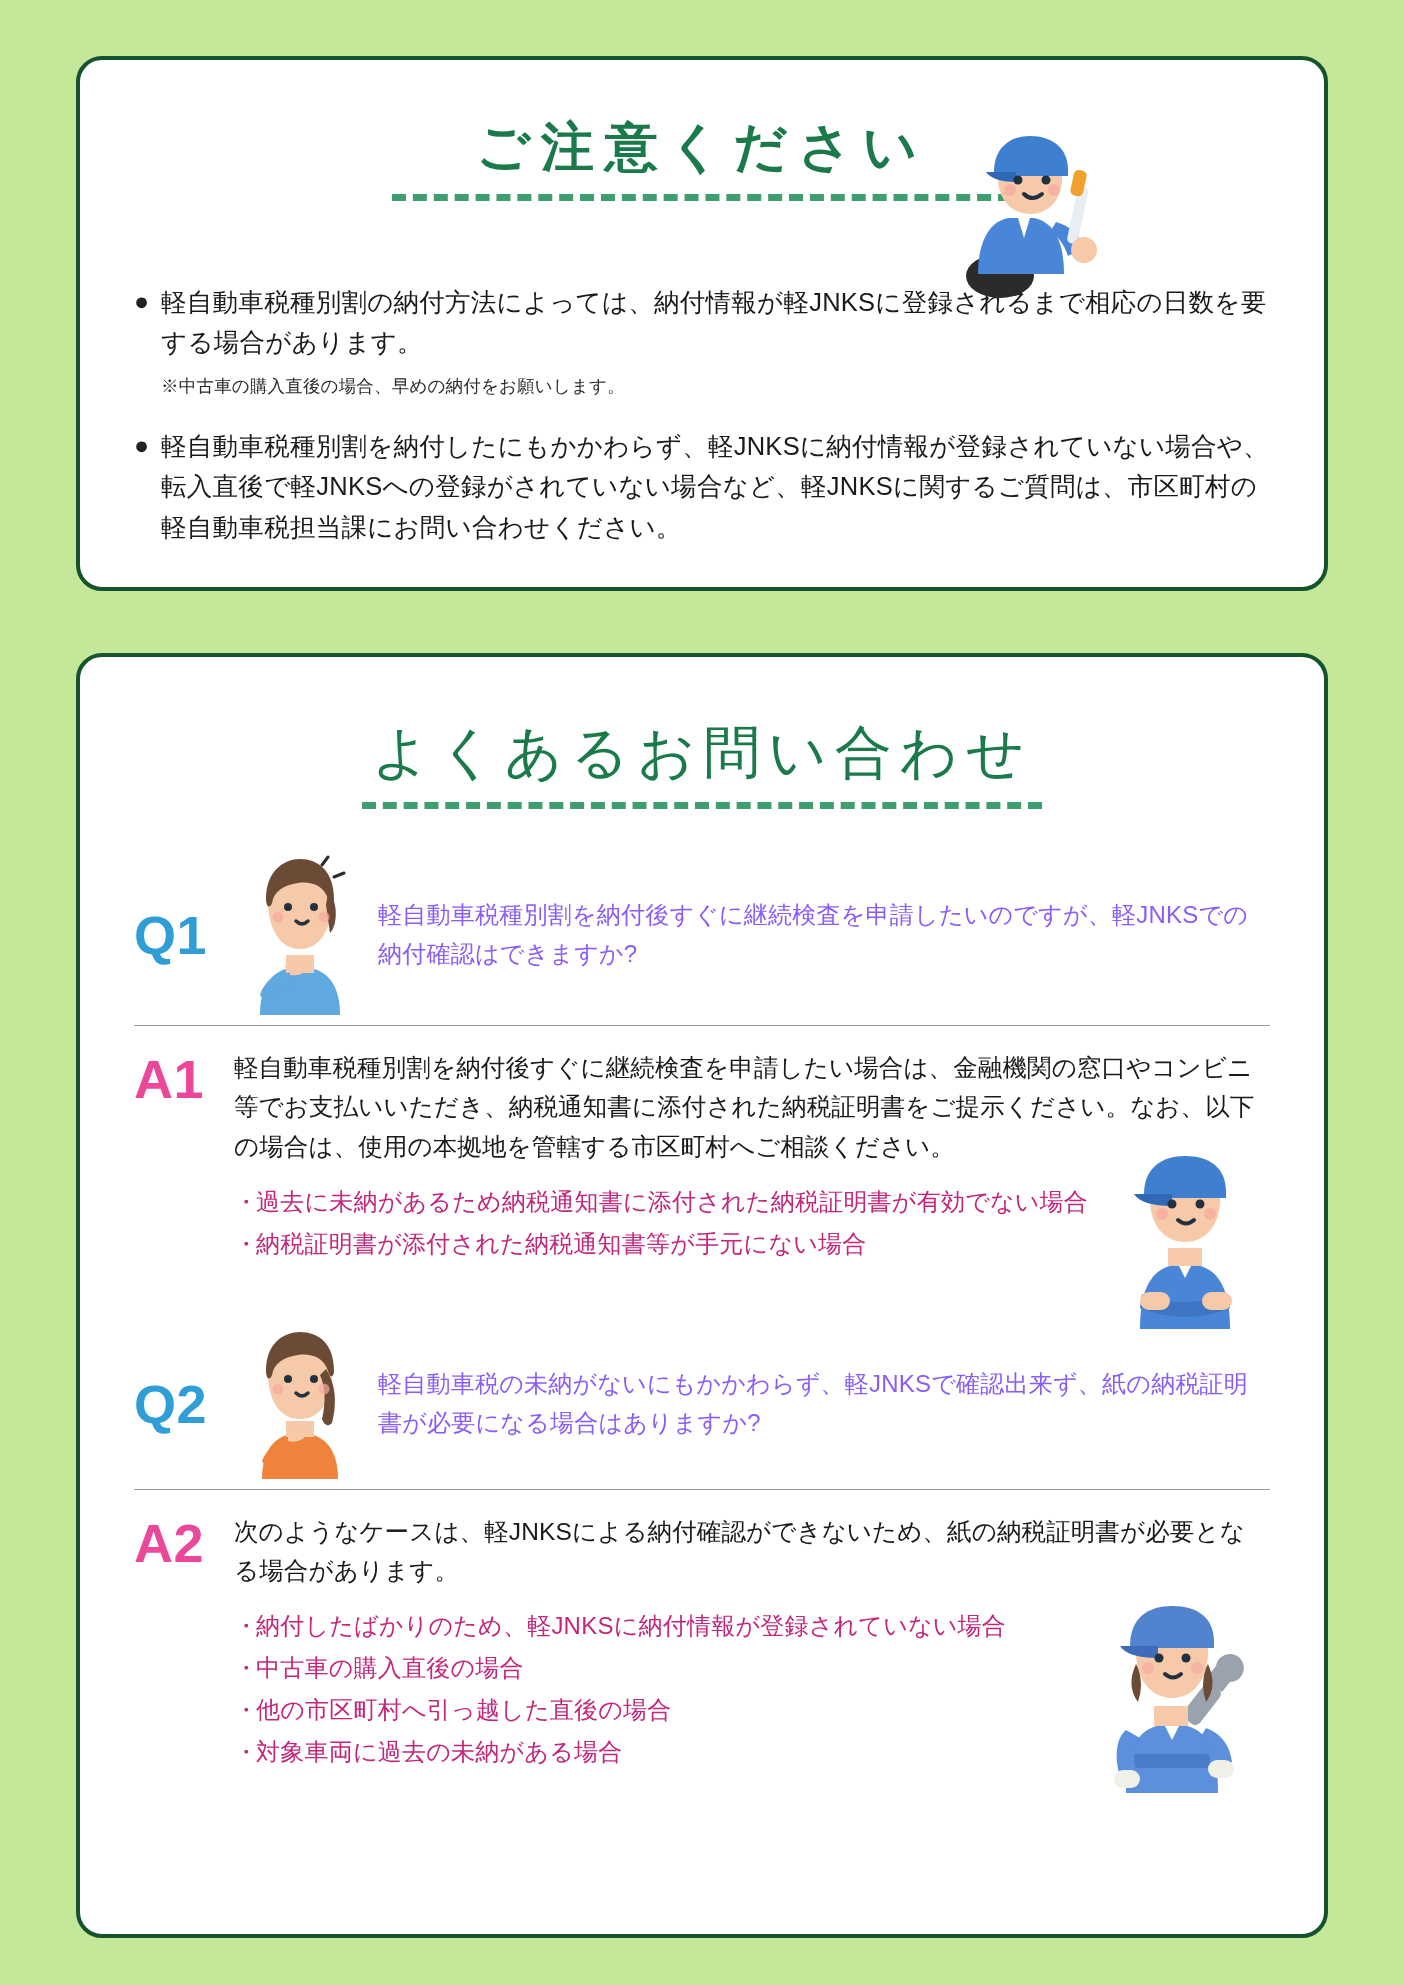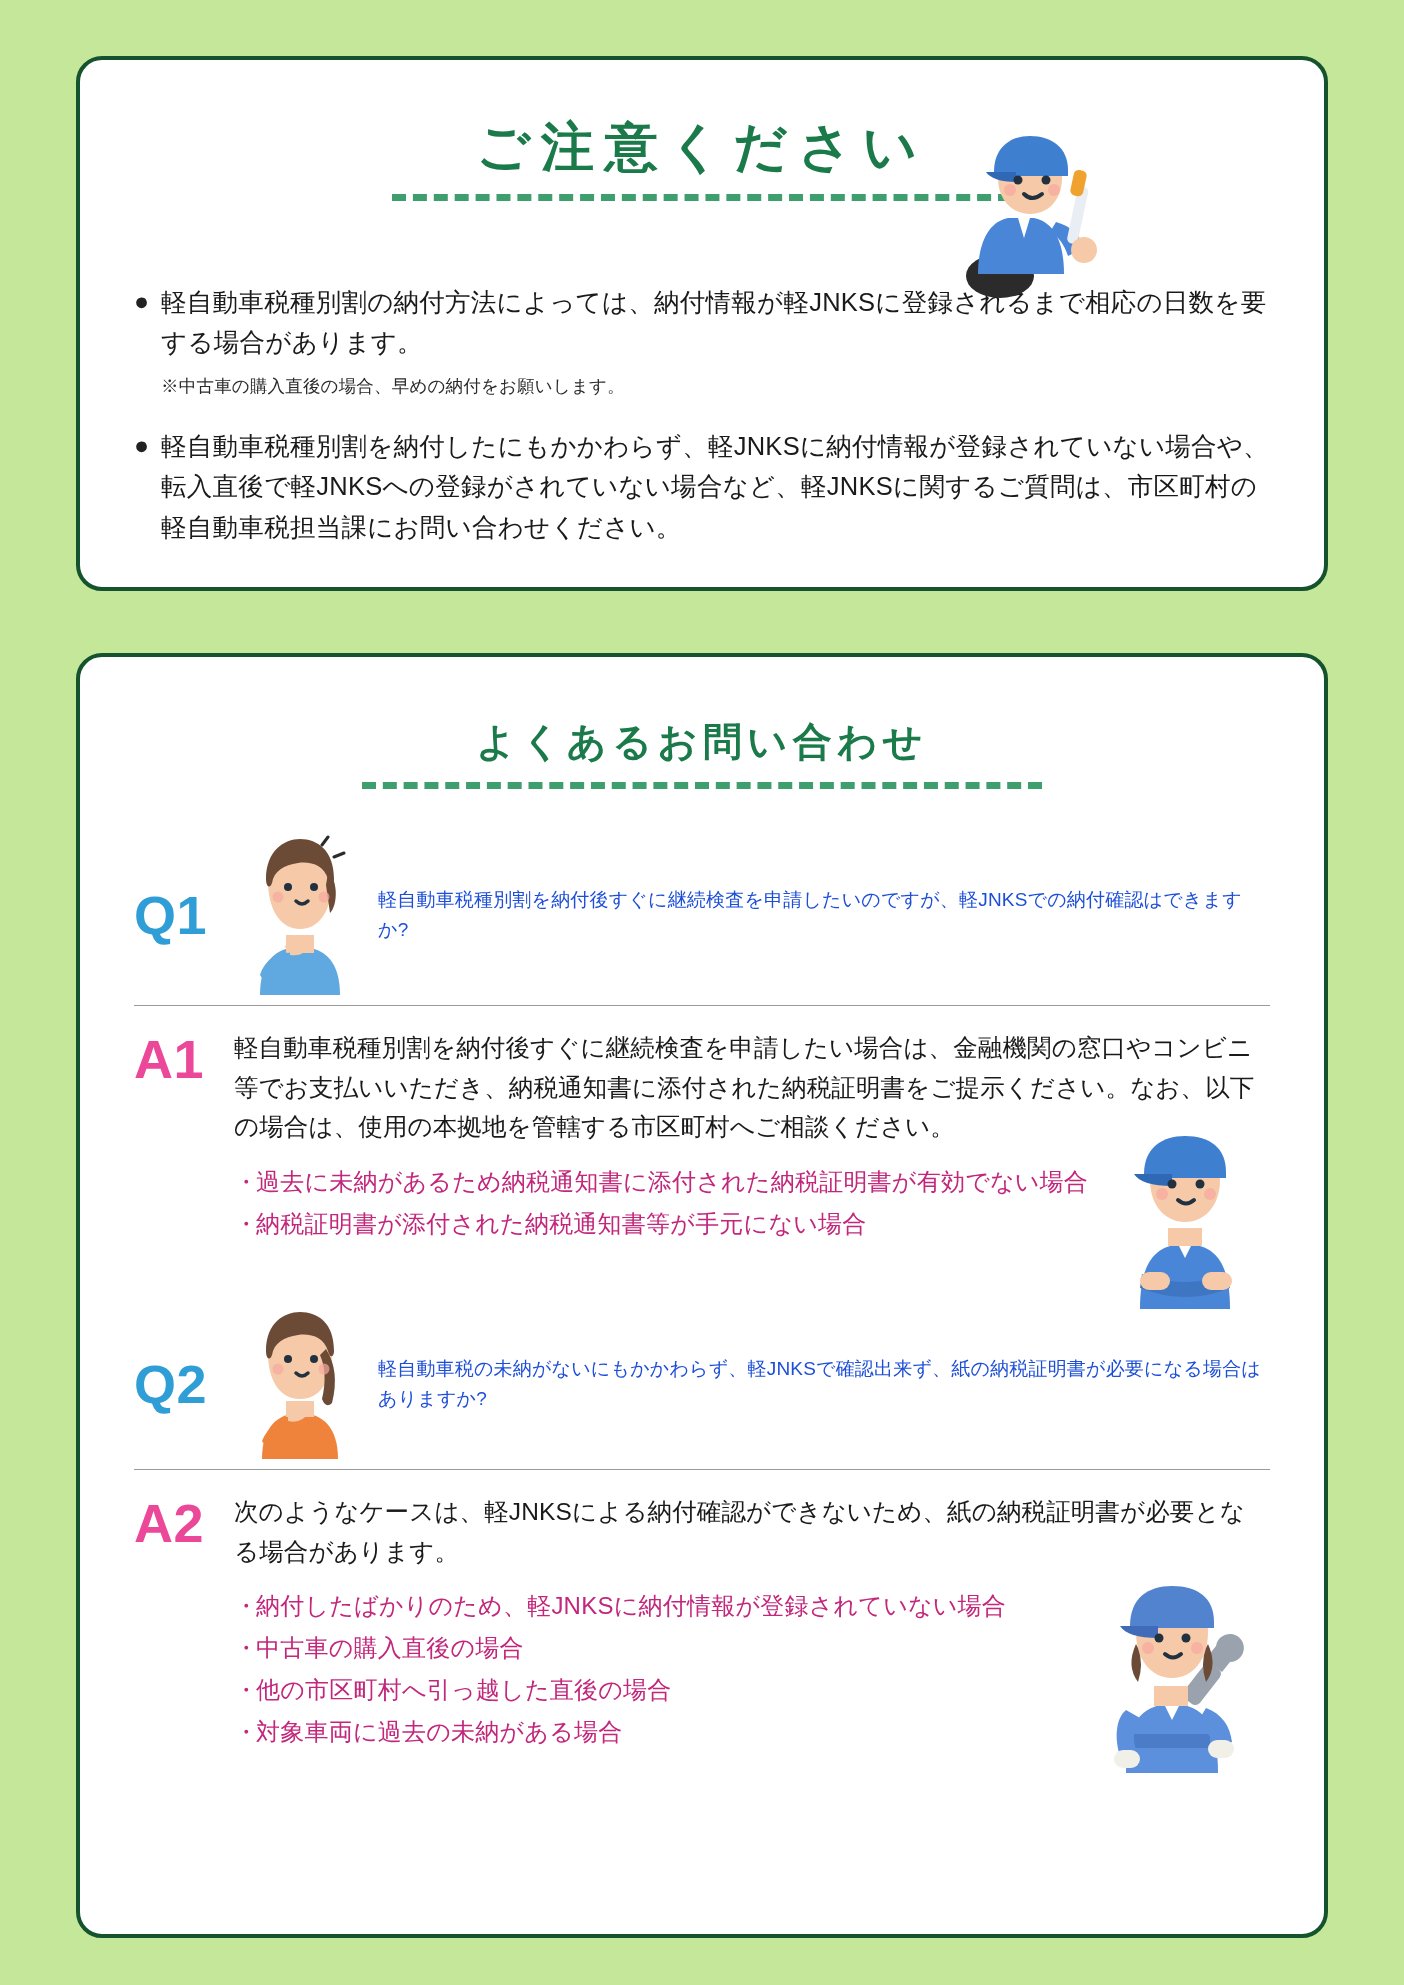--- a/index.html
+++ b/index.html
@@ -90,22 +90,22 @@
   .card-faq {
     margin-top: 62px;
     height: 1285px;
     padding: 50px 54px 40px 54px;
     overflow: hidden;
   }
   .faq-head {
     text-align: center;
   }
   .faq-title {
-    font-size: 39px;
-    font-weight: bold;
+    font-size: 57px;
+    font-weight: normal;
     letter-spacing: 0.14em;
     color: #1b7a4a;
     line-height: 1.1;
     padding-top: 14px;
   }
 
   .qa-block {
     position: relative;
     margin-top: 46px;
   }
@@ -125,23 +125,23 @@
     letter-spacing: 0.01em;
   }
   .tag-q { color: #2f9ed6; align-self: center; }
   .tag-a { color: #ec4899; align-self: flex-start; padding-top: 4px; }
 
   .q-figure, .a-figure {
     flex: 0 0 auto;
     position: relative;
   }
   .q-text {
-    font-size: 19px;
+    font-size: 24px;
     line-height: 1.6;
-    color: #1d4ed8;
+    color: #8b5cf6;
     letter-spacing: 0.01em;
     padding-left: 18px;
   }
   .divider {
     border-top: 1.5px solid #9a9a9a;
     margin: 10px 0 0 0;
   }
   .a-row {
     display: flex;
     align-items: flex-start;

